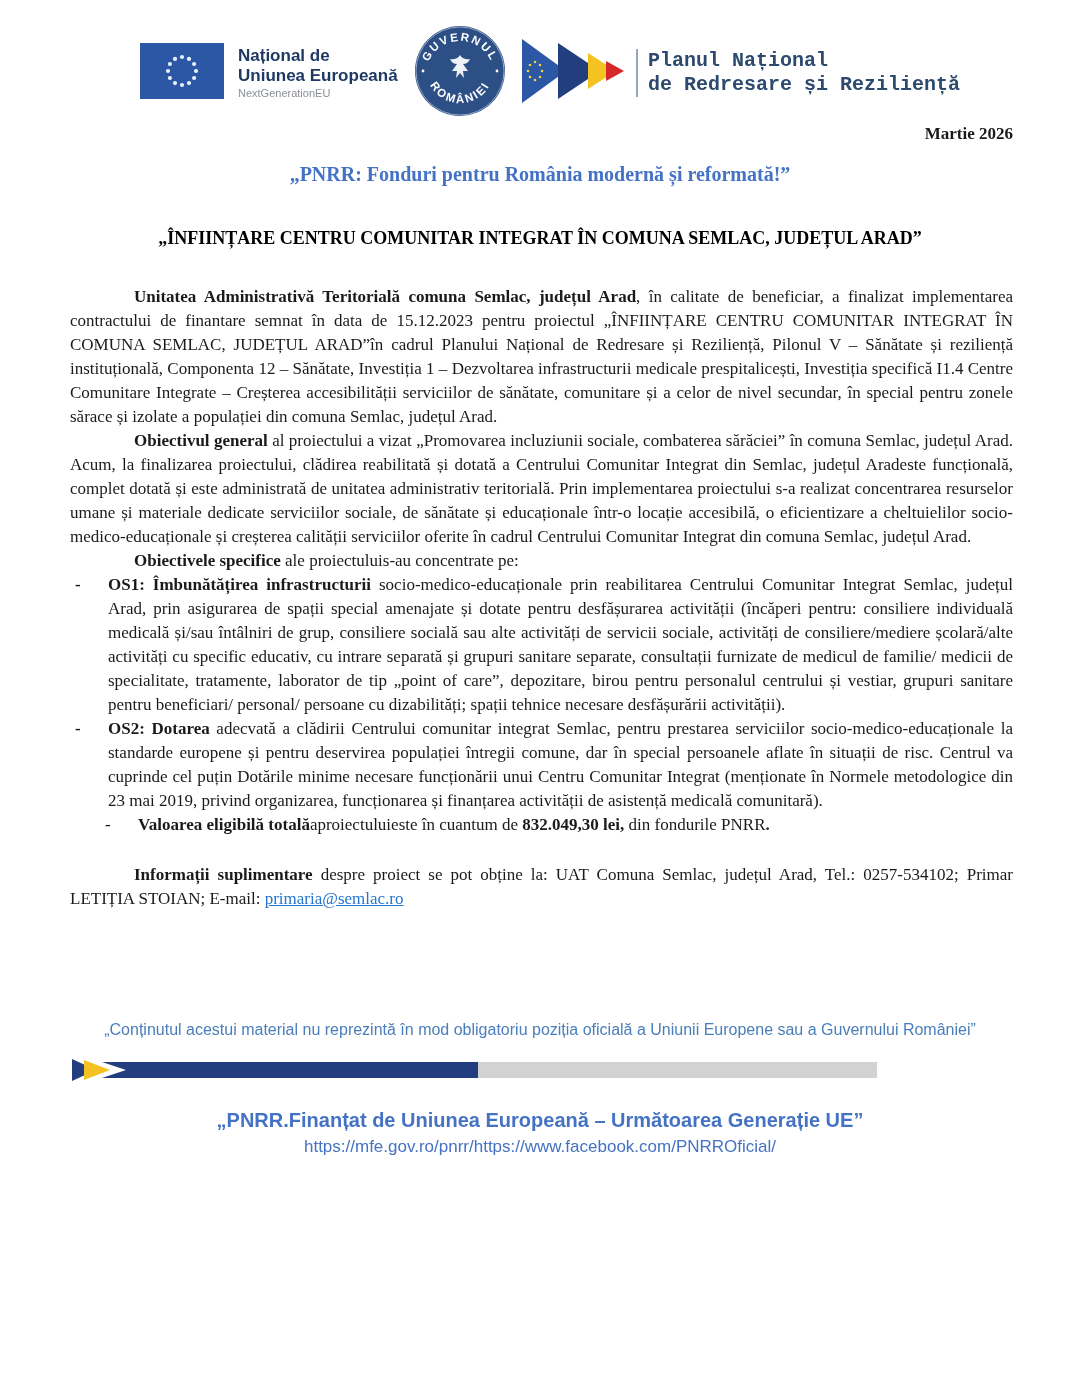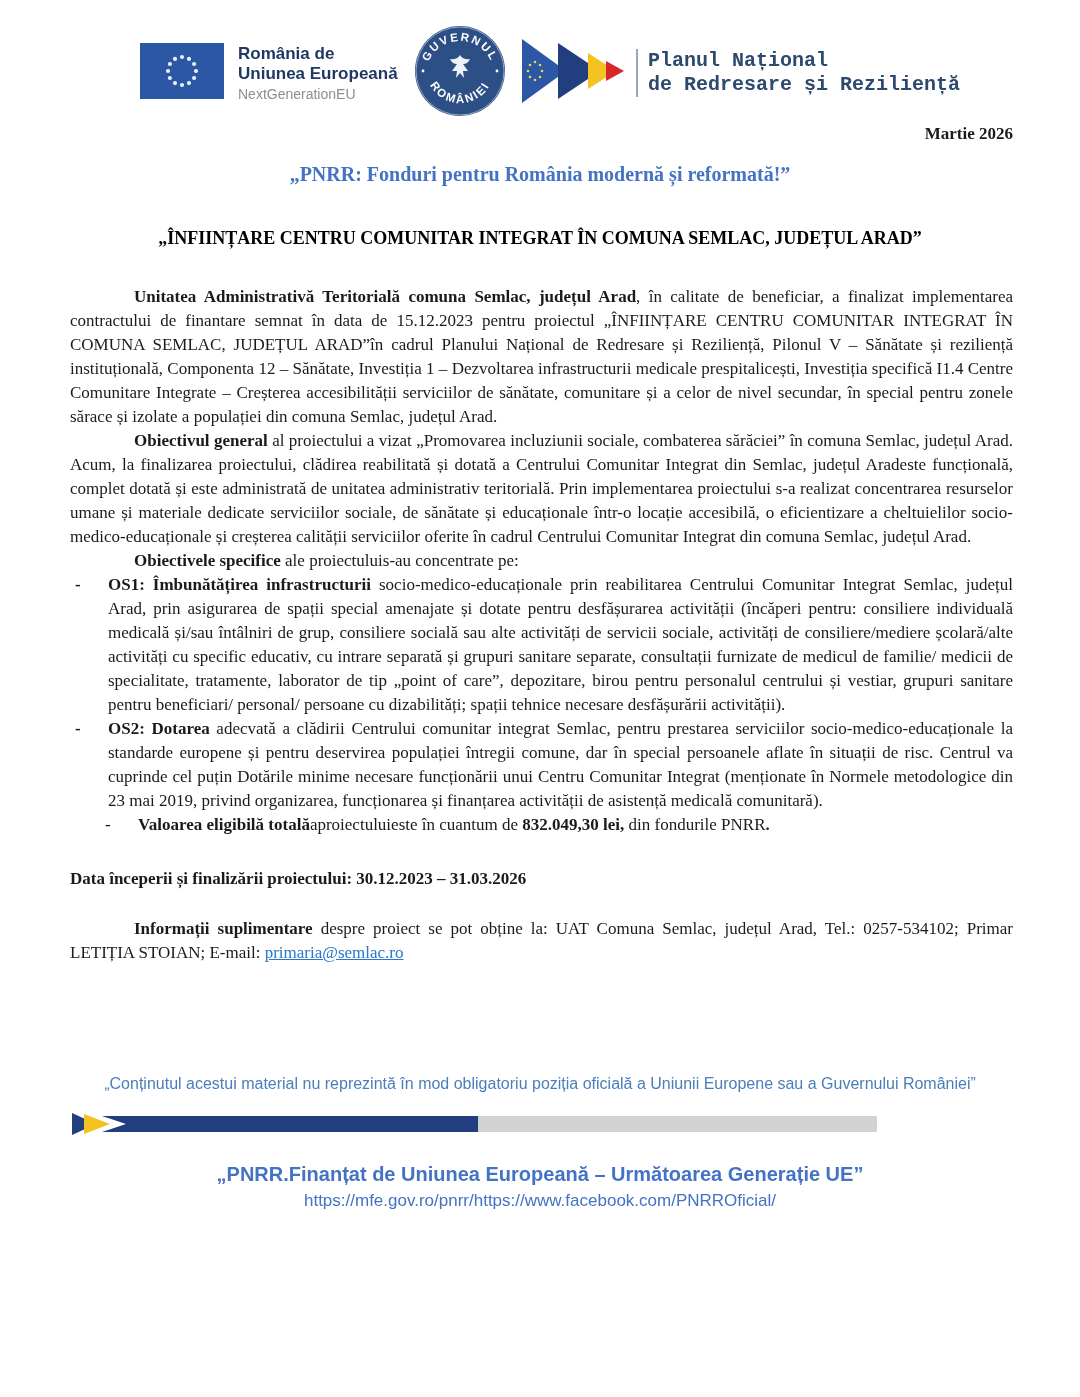--- a/index.html
+++ b/index.html
@@ -10,21 +10,21 @@
     font-family:"Liberation Serif", serif; color:#1a1a1a;
   }
   
   .logos {
     display:flex; align-items:center; justify-content:space-between;
     padding:28px 120px 0 140px; height:118px;
   }
   .eu-logo { display:flex; align-items:center; gap:14px; }
   .eu-text { font-family:"Liberation Sans", sans-serif; line-height:1.15; }
   .eu-text .l1, .eu-text .l2 { font-weight:bold; color:var(--eu-text); font-size:17px; }
-  .eu-text .l3 { color:var(--gray-text); font-size:14px; margin-top:2px; }
+  .eu-text .l3 { color:var(--gray-text); font-size:11px; margin-top:2px; }
   .pnrr-logo { display:flex; align-items:center; }
   .pnrr-text {
     font-family:Liberation Mono, monospace; font-weight:bold; color:var(--pnrr-text);
     font-size:20px; line-height:1.2; border-left:2px solid #9aa6b5; padding-left:10px; margin-left:6px;
   }
   
   .date-line { text-align:right; padding-right:67px; font-weight:bold; font-size:17px; margin-top:6px; }
   .h-press { text-align:center; color:var(--accent); font-weight:bold; font-size:19px; margin-top:6px; }
   .h-slogan { text-align:center; color:var(--accent); font-weight:bold; font-size:20px; margin-top:19px; }
   .h-title { text-align:center; color:#000; font-weight:bold; font-size:18px; margin-top:42px; }
@@ -74,21 +74,21 @@
             <circle cx="42" cy="42" r="2.1"></circle>
               <circle cx="35" cy="40.1" r="2.1"></circle>
             <circle cx="29.9" cy="35" r="2.1"></circle>
               <circle cx="28" cy="28" r="2.1"></circle>
             <circle cx="29.9" cy="21" r="2.1"></circle>
               <circle cx="35" cy="15.9" r="2.1"></circle>
           </g>
         </svg>
       </span>
       <span class="eu-text">
-        <div class="l1">România de</div>
+        <div class="l1">Național de</div>
         <div class="l2">Uniunea Europeană</div>
         <div class="l3">NextGenerationEU</div>
       </span>
     </div>
 
     <div>
       <svg width="92" height="92" viewBox="0 0 92 92">
         <circle cx="46" cy="46" r="45" style="fill:var(--seal-blue)"></circle>
         <circle cx="46" cy="46" r="44" fill="none" stroke="#ffffff" stroke-width="1" opacity="0.5"></circle>
         <defs>
@@ -149,21 +149,20 @@
     </div>
 
     <div class="bullet">
       <span class="dash">-</span><b>OS2: Dotarea</b><span> adecvată a clădirii Centrului comunitar integrat Semlac, pentru prestarea serviciilor socio-medico-educaționale la standarde europene și pentru deservirea populației întregii comune, dar în special persoanele aflate în situații de risc. Centrul va cuprinde cel puțin Dotările minime necesare funcționării unui Centru Comunitar Integrat (menționate în Normele metodologice din 23 mai 2019, privind organizarea, funcționarea și finanțarea activității de asistență medicală comunitară).</span>
     </div>
 
     <div class="bullet-sub">
       <span class="dash">-</span><b>Valoarea eligibilă totală</b><span>aproiectuluieste în cuantum de </span><b>832.049,30 lei,</b><span> din fondurile PNRR</span><b>.</b>
     </div>
 
-    <p class="dates-line">Data începerii și finalizării proiectului: 30.12.2023 – 31.03.2026</p>
 
     <p class="indent info-par"><b>Informații suplimentare</b><span> despre proiect se pot obține la: UAT Comuna Semlac, județul Arad, Tel.: 0257-534102; Primar LETIȚIA STOIAN; E-mail: </span><a class="mail">primaria@semlac.ro</a></p>
   </div>
 
   <div class="disclaimer">„Conținutul acestui material nu reprezintă în mod obligatoriu poziția oficială a Uniunii Europene sau a Guvernului României”</div>
 
   <div class="bar-wrap">
     <svg width="805" height="22" viewBox="0 0 805 22">
       <rect x="30" y="3" width="376" height="16" style="fill:var(--navy)"></rect>
       <rect x="406" y="3" width="399" height="16" style="fill:var(--bar-gray)"></rect>

